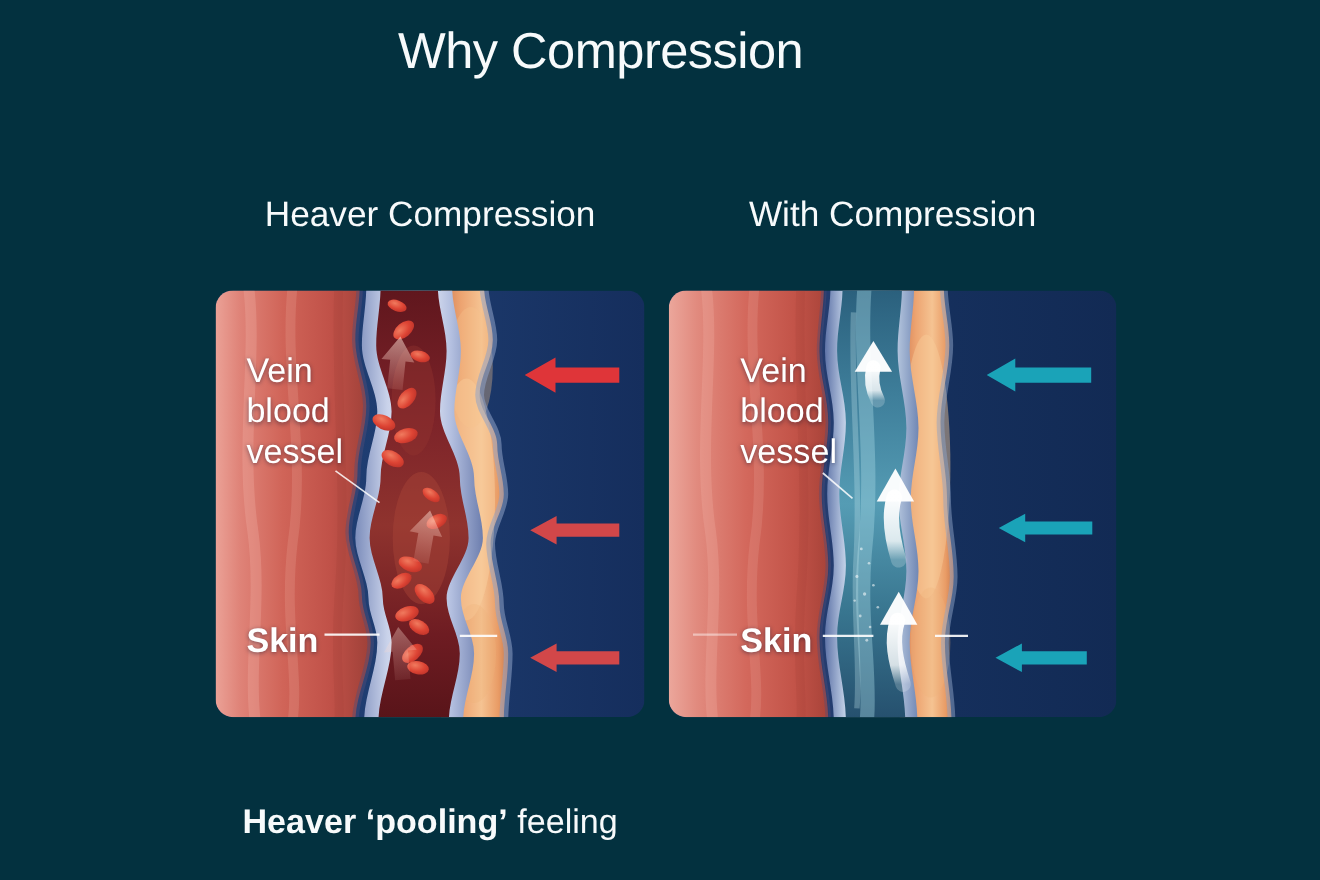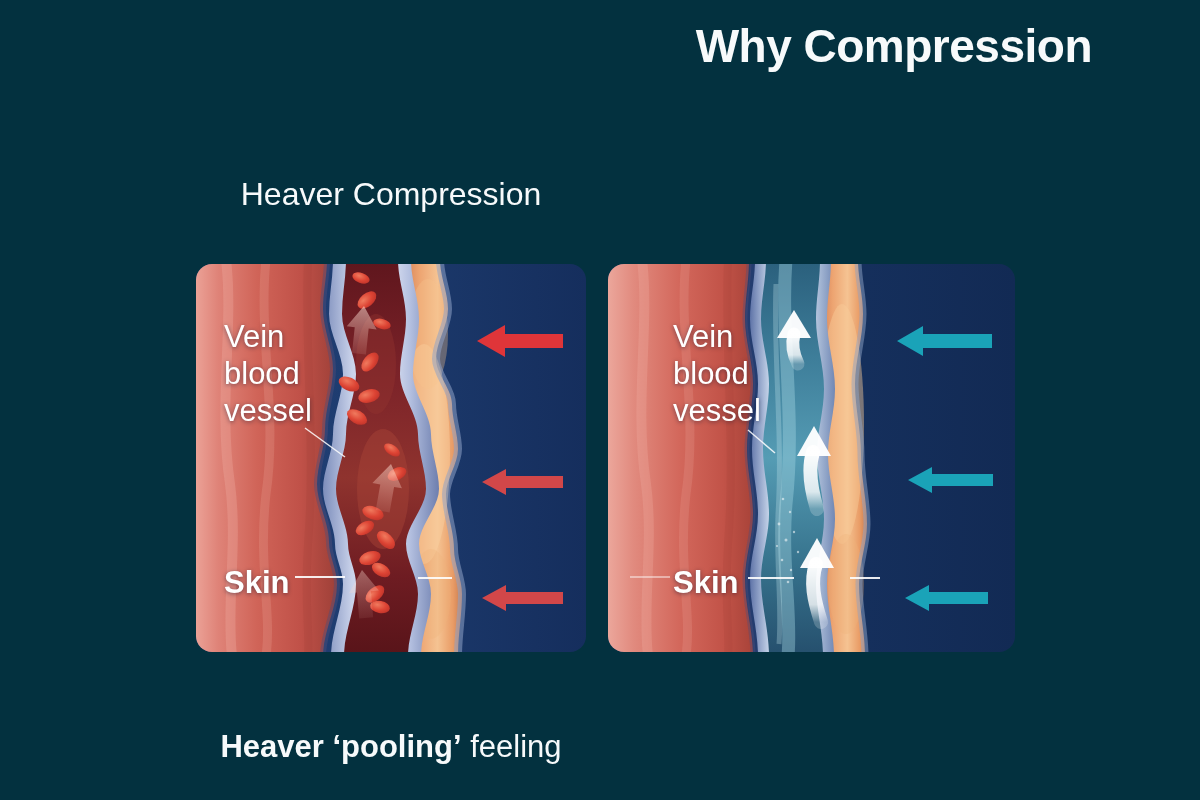--- a/index.html
+++ b/index.html
@@ -1,22 +1,22 @@
 <!DOCTYPE html>
 <html style="--bg: #03313f; --text: #f7fafb; --red-arrow: #df3539; --red-arrow-muted: #d24749; --teal-arrow: #1aa3b8; --panel-navy-left: #1d3b6e; --panel-navy-right: #16315f;"><head>
 <meta charset="utf-8">
 <style>
   html,body{margin:0;padding:0;}
   .poster{
     position:relative;width:1200px;height:800px;overflow:hidden;
     background:var(--bg,#03313f);
     font-family:"Liberation Sans",sans-serif;color:var(--text,#f7fafb);
   }
-  .title{position:absolute;top:16px;left:0;width:1092px;text-align:right;
-    font-size:46px;font-weight:700;line-height:61px;letter-spacing:-.5px;color:var(--text,#f7fafb);}
+  .title{position:absolute;top:16px;left:0;width:1092px;text-align:center;
+    font-size:46px;font-weight:400;line-height:61px;letter-spacing:-.5px;color:var(--text,#f7fafb);}
   .col-header{position:absolute;top:176px;text-align:center;font-size:32px;font-weight:400;color:var(--text,#f7fafb);}
   .col-header.left{left:196px;width:390px;}
   .col-header.right{left:608px;width:407px;}
   .panel{position:absolute;top:264px;border-radius:16px;overflow:hidden;}
   .panel-left{left:196px;width:390px;height:388px;}
   .panel-right{left:608px;width:407px;height:388px;}
   .panel svg{display:block;}
   .overlay-label{position:absolute;color:#ffffff;font-size:31px;line-height:37px;
     text-shadow:0 1px 4px rgba(15,20,45,.5);}
   .vein-label{white-space:pre-line;top:54px;}
@@ -33,20 +33,21 @@
 </head>
 <body>
 
 <div class="poster">
 
   <div class="title">
     <div>Why Compression</div>
   </div>
 
   <div class="col-header left">Heaver Compression</div>
+  <div class="col-header right">With Compression</div>
 
   <div class="panel panel-left">
     <svg width="390" height="388" viewBox="0 0 390 388">
       <defs>
         <linearGradient id="gNavyL" x1="0" y1="0" x2="1" y2="0">
           <stop offset="0" stop-color="#24427b"></stop>
             <stop offset=".45" stop-color="#1d3b6e"></stop>
             <stop offset="1" stop-color="#152e5d"></stop>
         </linearGradient>
         <linearGradient id="gSkinL" x1="0" y1="0" x2="1" y2="0">

